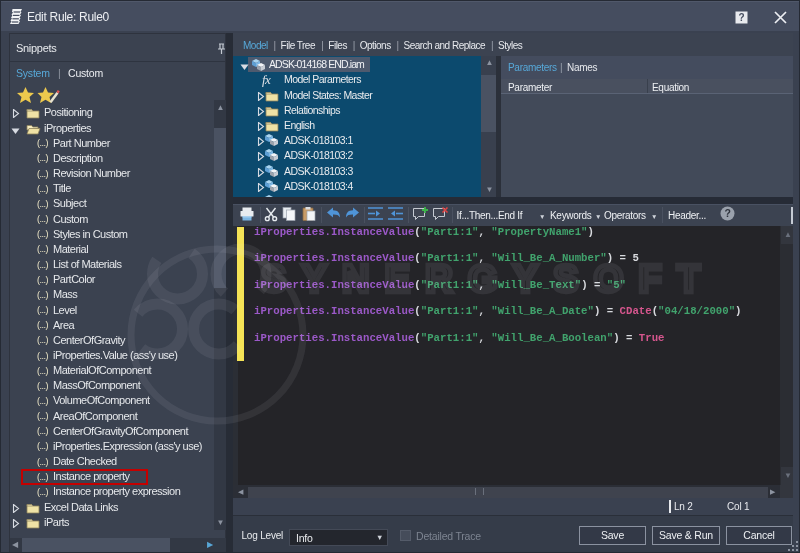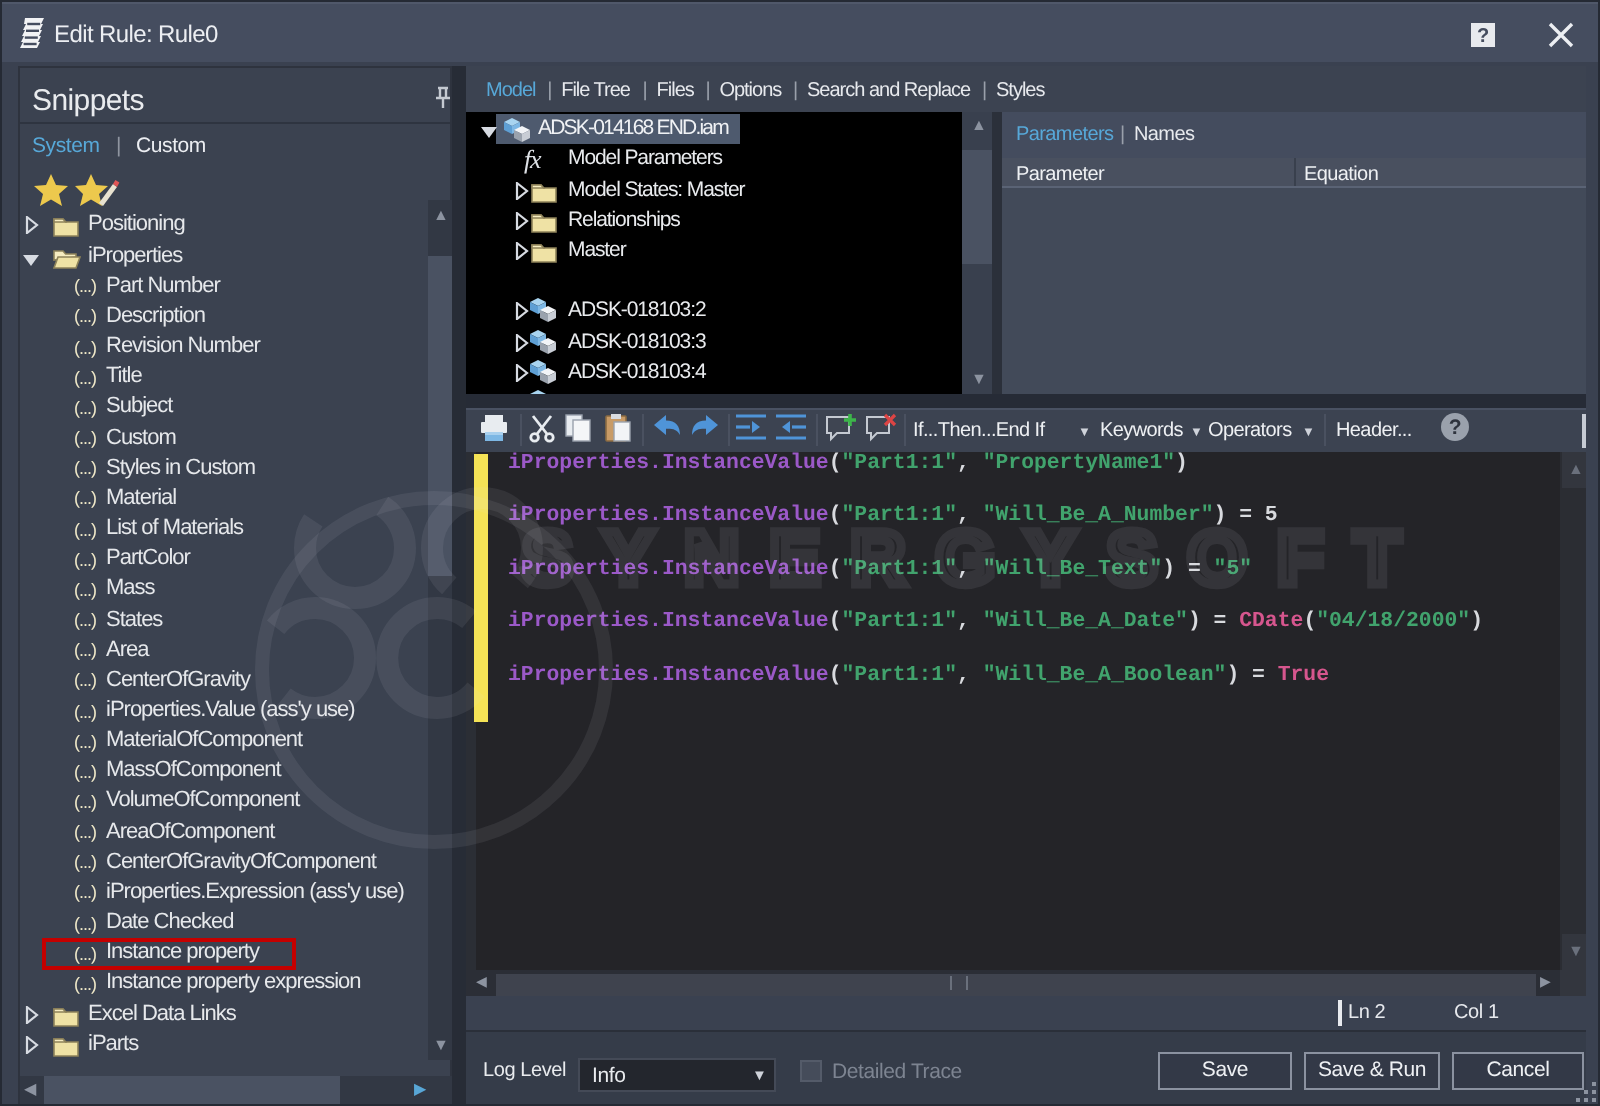--- a/index.html
+++ b/index.html
@@ -43,21 +43,21 @@
   <svg class="abs" style="left:734px;top:9px" width="13" height="13" viewBox="0 0 13 13">
     <rect x="0.5" y="0.5" width="12" height="12" fill="#e8eaee"></rect>
     <text x="6.5" y="10" font-size="10" font-weight="bold" fill="#454d5f" text-anchor="middle" font-family="Liberation Sans">?</text>
   </svg>
   <svg class="abs" style="left:773px;top:9px" width="13" height="13" viewBox="0 0 13 13">
     <path d="M1 1 L12 12 M12 1 L1 12" stroke="#eceef2" stroke-width="1.7"></path>
   </svg>
 </div>
 
 <div id="lpanel" class="abs">
-  <span class="abs" style="left:6px;top:8px;font-size:15px;letter-spacing:-0.3px;color:#e9ebee">Snippets</span>
+  <span class="abs" style="left:6px;top:8px;font-size:11px;letter-spacing:-0.3px;color:#e9ebee">Snippets</span>
   <svg class="abs" style="left:206px;top:9px" width="11" height="12" viewBox="0 0 11 12">
     <g stroke="#c4c9d1" stroke-width="1.2" fill="none">
           <path d="M3 1 L8 1 M4 1 L4 6 M7 1 L7 6 M2 6 L9 6 M5.5 6 L5.5 11"></path>
         </g>
   </svg>
   <div class="abs" style="left:0;top:27px;width:215px;height:1px;background:#2e3440"></div>
   <span class="abs blue" style="left:6px;top:33px;font-size:10.5px">System</span>
   <span class="abs" style="left:48px;top:33px;color:#8f95a0;font-size:10.5px">|</span>
   <span class="abs" style="left:58px;top:33px;color:#eceef2;font-size:10.5px">Custom</span>
   <svg class="abs" style="left:6px;top:52px" width="19" height="18" viewBox="0 0 19 18">
@@ -127,21 +127,21 @@
 <div class="lrow" style="top:238.2px">
         <span class="dots">(...)</span>
         <span style="position:absolute;left:43px;top:1px">PartColor</span>
       </div>
 <div class="lrow" style="top:253.3px">
         <span class="dots">(...)</span>
         <span style="position:absolute;left:43px;top:1px">Mass</span>
       </div>
 <div class="lrow" style="top:268.5px">
         <span class="dots">(...)</span>
-        <span style="position:absolute;left:43px;top:1px">States</span>
+        <span style="position:absolute;left:43px;top:1px">Level</span>
       </div>
 <div class="lrow" style="top:283.6px">
         <span class="dots">(...)</span>
         <span style="position:absolute;left:43px;top:1px">Area</span>
       </div>
 <div class="lrow" style="top:298.8px">
         <span class="dots">(...)</span>
         <span style="position:absolute;left:43px;top:1px">CenterOfGravity</span>
       </div>
 <div class="lrow" style="top:314.0px">
@@ -224,21 +224,21 @@
   <span class="abs tabsep" style="left:88.3px;top:6.5px">|</span>
   <span class="abs" style="left:95.3px;top:6.5px">Files</span>
   <span class="abs tabsep" style="left:119.7px;top:6.5px">|</span>
   <span class="abs" style="left:126.7px;top:6.5px">Options</span>
   <span class="abs tabsep" style="left:163.5px;top:6.5px">|</span>
   <span class="abs" style="left:170.5px;top:6.5px">Search and Replace</span>
   <span class="abs tabsep" style="left:258px;top:6.5px">|</span>
   <span class="abs" style="left:265px;top:6.5px">Styles</span>
 </div>
 
-<div class="abs" style="left:232px;top:55px;width:263px;height:141px;background:#000000;overflow:hidden">
+<div class="abs" style="left:232px;top:55px;width:263px;height:141px;background:#0c4a6e;overflow:hidden">
 <div class="mrow" style="top:1.2px">
         <span class="selbox"></span>
         <span style="position:absolute;left:7px;top:4px"><svg width="9" height="8" viewBox="0 0 9 8">
             <path d="M0.5 1.5 L8.5 1.5 L4.5 7 Z" fill="#d7dbe2"></path>
           </svg></span>
         <span style="position:absolute;left:18px;top:1px"><svg width="14" height="13" viewBox="0 0 14 13">
             <g>
               <path d="M1 3 L5 1 L9 3 L5 5 Z" fill="#a8d4f0"></path>
               <path d="M1 3 L5 5 L5 9 L1 7 Z" fill="#5e9fd4"></path>
               <path d="M9 3 L5 5 L5 9 L9 7 Z" fill="#7db7e4"></path>
@@ -276,21 +276,39 @@
         <span style="position:absolute;left:51px;top:1px">Relationships</span>
       </div>
 <div class="mrow" style="top:62.0px">
         <span style="position:absolute;left:23.5px;top:3px"><svg width="8" height="9" viewBox="0 0 8 9">
             <path d="M1.5 0.5 L6.5 4.5 L1.5 8.5 Z" fill="none" stroke="#d7dbe2" stroke-width="1.1"></path>
           </svg></span>
         <span style="position:absolute;left:32px;top:2px"><svg width="14" height="12" viewBox="0 0 14 12">
             <path d="M1 2.5 L5.5 2.5 L6.8 4 L13 4 L13 11 L1 11 Z" fill="#efe2a5" stroke="#8e835a" stroke-width="0.8"></path>
             <path d="M1 2.5 L5.5 2.5 L6.8 4 L1 4 Z" fill="#f6ecc0" stroke="#8e835a" stroke-width="0.8"></path>
           </svg></span>
-        <span style="position:absolute;left:51px;top:1px">Master</span>
+        <span style="position:absolute;left:51px;top:1px">English</span>
+      </div>
+<div class="mrow" style="top:77.2px">
+        <span style="position:absolute;left:23.5px;top:3px"><svg width="8" height="9" viewBox="0 0 8 9">
+            <path d="M1.5 0.5 L6.5 4.5 L1.5 8.5 Z" fill="none" stroke="#d7dbe2" stroke-width="1.1"></path>
+          </svg></span>
+        <span style="position:absolute;left:31px;top:0px"><svg width="14" height="13" viewBox="0 0 14 13">
+            <g>
+              <path d="M1 3 L5 1 L9 3 L5 5 Z" fill="#a8d4f0"></path>
+              <path d="M1 3 L5 5 L5 9 L1 7 Z" fill="#5e9fd4"></path>
+              <path d="M9 3 L5 5 L5 9 L9 7 Z" fill="#7db7e4"></path>
+            </g>
+            <g transform="translate(5,4)">
+              <path d="M1 3 L5 1 L9 3 L5 5 Z" fill="#f2f4f7"></path>
+              <path d="M1 3 L5 5 L5 9 L1 7 Z" fill="#9aa2ad"></path>
+              <path d="M9 3 L5 5 L5 9 L9 7 Z" fill="#c8cdd5"></path>
+            </g>
+          </svg></span>
+        <span style="position:absolute;left:51px;top:1px">ADSK-018103:1</span>
       </div>
 <div class="mrow" style="top:92.4px">
         <span style="position:absolute;left:23.5px;top:3px"><svg width="8" height="9" viewBox="0 0 8 9">
             <path d="M1.5 0.5 L6.5 4.5 L1.5 8.5 Z" fill="none" stroke="#d7dbe2" stroke-width="1.1"></path>
           </svg></span>
         <span style="position:absolute;left:31px;top:0px"><svg width="14" height="13" viewBox="0 0 14 13">
             <g>
               <path d="M1 3 L5 1 L9 3 L5 5 Z" fill="#a8d4f0"></path>
               <path d="M1 3 L5 5 L5 9 L1 7 Z" fill="#5e9fd4"></path>
               <path d="M9 3 L5 5 L5 9 L9 7 Z" fill="#7db7e4"></path>

